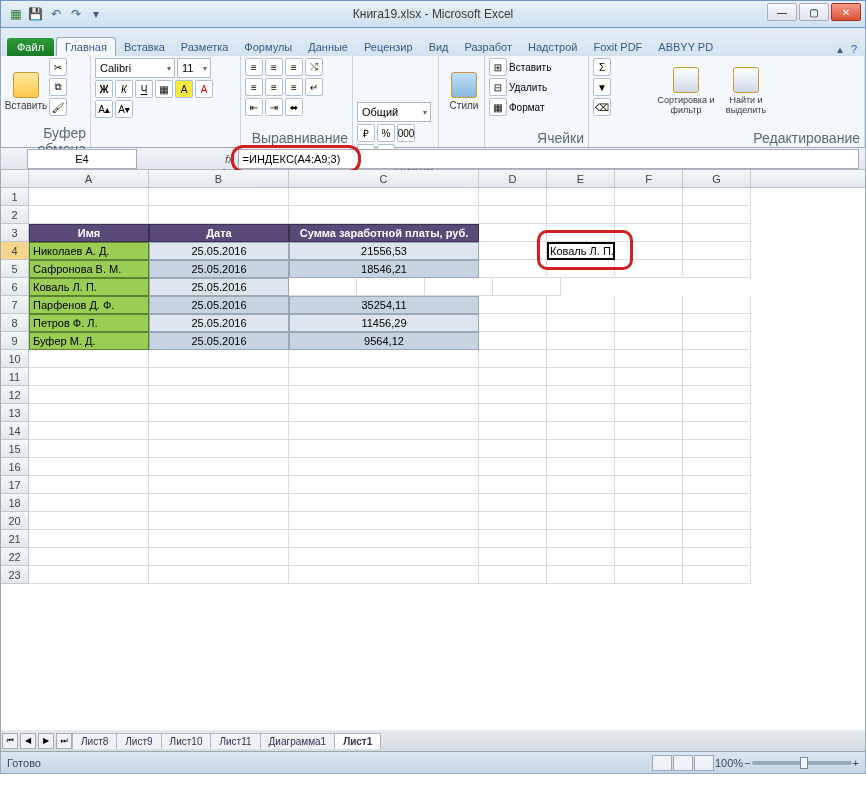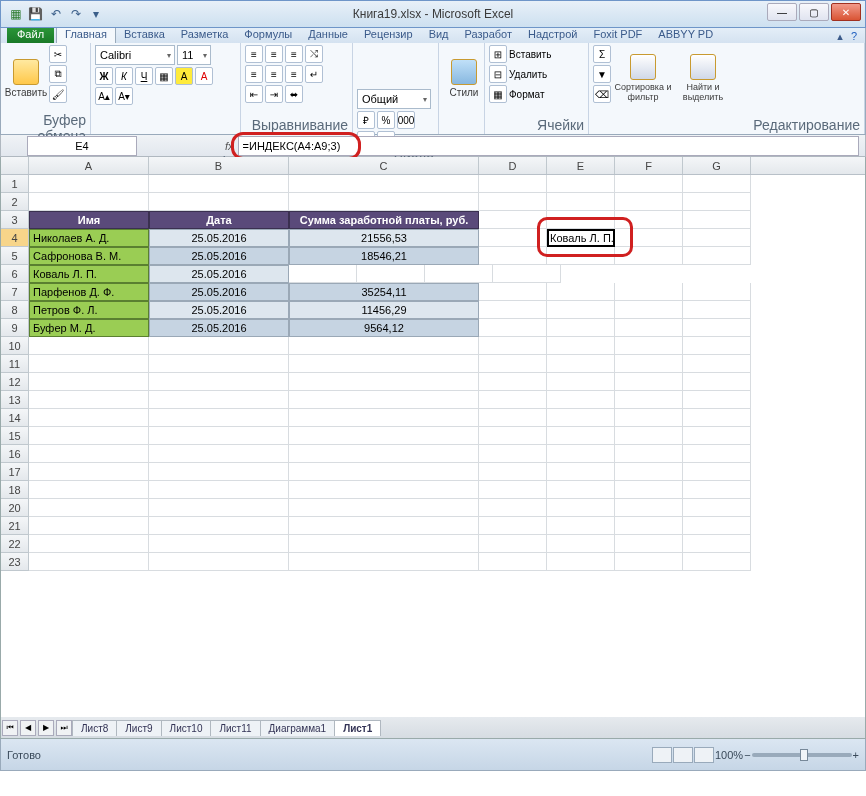--- a/index.html
+++ b/index.html
@@ -8,21 +8,21 @@
 
 .titlebar { height: 28px; background: linear-gradient(#e8f0f8, #cde0f0); border: 1px solid #6e95c8; display: flex; align-items: center; position: relative; }
 .titlebar .qat { display: flex; gap: 2px; margin-left: 6px; align-items: center; }
 .titlebar .qicon { width: 18px; height: 18px; display: flex; align-items: center; justify-content: center; font-size: 12px; color: #3b5f8a; }
 .titlebar .title { position: absolute; left: 50%; transform: translateX(-50%); font-size: 12px; color: #3a3a3a; }
 .winbtns { position: absolute; right: 4px; top: 2px; display: flex; gap: 2px; }
 .winbtn { width: 30px; height: 18px; border: 1px solid #aab; background: linear-gradient(#f8f8fc,#e0e4f0); border-radius: 2px; display: flex; align-items: center; justify-content: center; font-size: 10px; }
 .winbtn.close { background: linear-gradient(#f29a8a,#d95434); color:#fff; border-color:#a03020;}
 
 
-.ribbon-tabs { height: 15px; background: linear-gradient(#e4eef8,#d4e2f0); border-left:1px solid #9ab; border-right:1px solid #9ab; display:flex; align-items:flex-end; padding-left:6px; font-size:11px; }
+.ribbon-tabs { height: 28px; background: linear-gradient(#e4eef8,#d4e2f0); border-left:1px solid #9ab; border-right:1px solid #9ab; display:flex; align-items:flex-end; padding-left:6px; font-size:11px; }
 .ribbon-tabs .file { background: linear-gradient(#2d9a3a,#1a7a28); color:#fff; padding:3px 10px; border-radius:3px 3px 0 0; margin-right:2px; }
 .ribbon-tabs .tab { padding:3px 8px; color:#3a5a8a; cursor:pointer; }
 .ribbon-tabs .tab.active { background:#f4f8fc; border:1px solid #9ab; border-bottom:none; border-radius:3px 3px 0 0; }
 .ribbon-tabs .winhelp { margin-left:auto; margin-right:8px; font-size:11px; color:#3a5a8a; display:flex; gap:8px;}
 
 
 .ribbon { height: 92px; background:#f4f8fc; border:1px solid #9ab; border-top:none; display:flex; }
 .group { border-right:1px solid #c8d4e4; padding:2px 4px 0 4px; display:flex; flex-direction:column; justify-content:space-between; }
 .group .controls { display:flex; flex-wrap:wrap; gap:2px; align-items:flex-start; }
 .group .label { text-align:right; font-size:14px; color:#5a6a7a; padding:1px 0; }
@@ -62,21 +62,21 @@
 .active-ring{position:absolute;border:3px solid #d02020;border-radius:10px;pointer-events:none;}
 .active-cursor{position:absolute;border:2px solid #000;pointer-events:none;}
 
 
 .sheettabs{height:22px;background:linear-gradient(#e6eaee,#d6dce2);border:1px solid #9aa;border-top:none;display:flex;align-items:center;font-size:10px;}
 .navbtn{width:16px;height:16px;border:1px solid #aab;margin:0 1px;background:#f0f2f4;display:flex;align-items:center;justify-content:center;font-size:8px;}
 .stab{padding:2px 8px;background:#eef2f6;border:1px solid #b0b8c0;border-bottom:none;margin-left:-1px; color:#335;}
 .stab.active{background:#fff;font-weight:bold;}
 
 
-.statusbar{height:32px;background:linear-gradient(#dbe6f2,#c6d6e6);border:1px solid #9ab;border-top:none;display:flex;align-items:center;font-size:11px;padding:0 6px;color:#3a4a5a;}
+.statusbar{height:22px;background:linear-gradient(#dbe6f2,#c6d6e6);border:1px solid #9ab;border-top:none;display:flex;align-items:center;font-size:11px;padding:0 6px;color:#3a4a5a;}
 .statusbar .zoom{margin-left:auto;display:flex;align-items:center;gap:1px;}
 .slider{width:100px;height:4px;background:#9ab;position:relative;border-radius:2px;}
 .slider .thumb{position:absolute;left:48px;top:-4px;width:8px;height:12px;background:#f0f4f8;border:1px solid #789;}
 .viewbtn{width:20px;height:16px;border:1px solid #9ab;background:#eef2f6;}
 
 
 .cA{width:120px;} .cB{width:140px;} .cC{width:190px;} .cD{width:68px;} .cE{width:68px;} .cF{width:68px;} .cG{width:68px;}
 </style>
 </head>
 <body>
@@ -225,21 +225,21 @@
     <div class="label">Ячейки</div>
   </div>
 
   <div class="group" style="flex:1;">
     <div class="controls">
       <div class="rowstack">
         <div class="smallico">Σ</div>
         <div class="smallico">▼</div>
         <div class="smallico">⌫</div>
       </div>
-      <div class="bigbtn" style="width:60px;">
+      <div class="bigbtn" style="width:60px;margin-left:43px;">
         <div class="ico" style="background:linear-gradient(#fff,#d0d8e8);"></div>
         <span style="font-size:9px;text-align:center;">Сортировка и фильтр</span>
       </div>
       <div class="bigbtn" style="width:56px;">
         <div class="ico" style="background:linear-gradient(#fff,#d0d8e8);"></div>
         <span style="font-size:9px;text-align:center;">Найти и выделить</span>
       </div>
     </div>
     <div class="label">Редактирование</div>
   </div>

